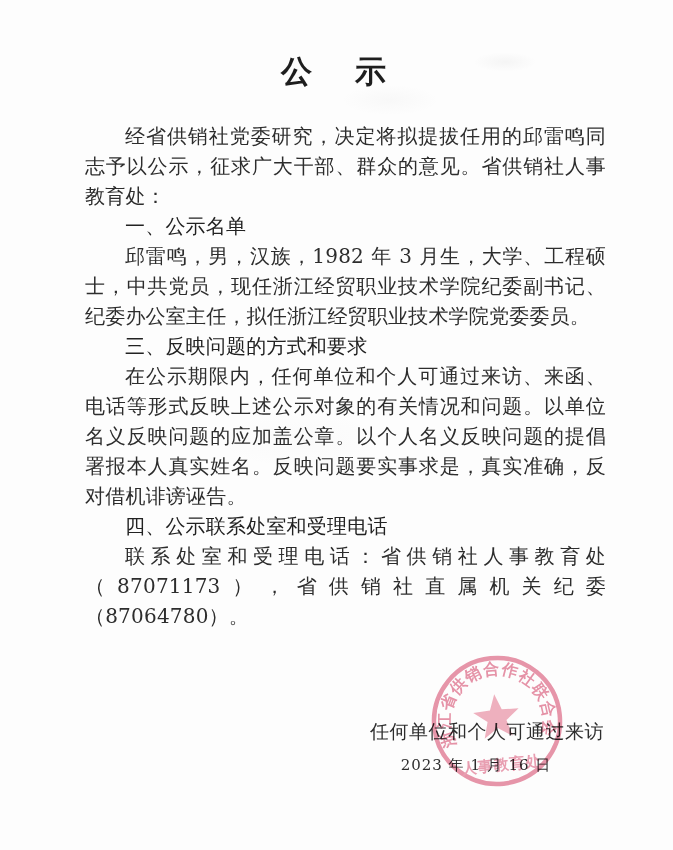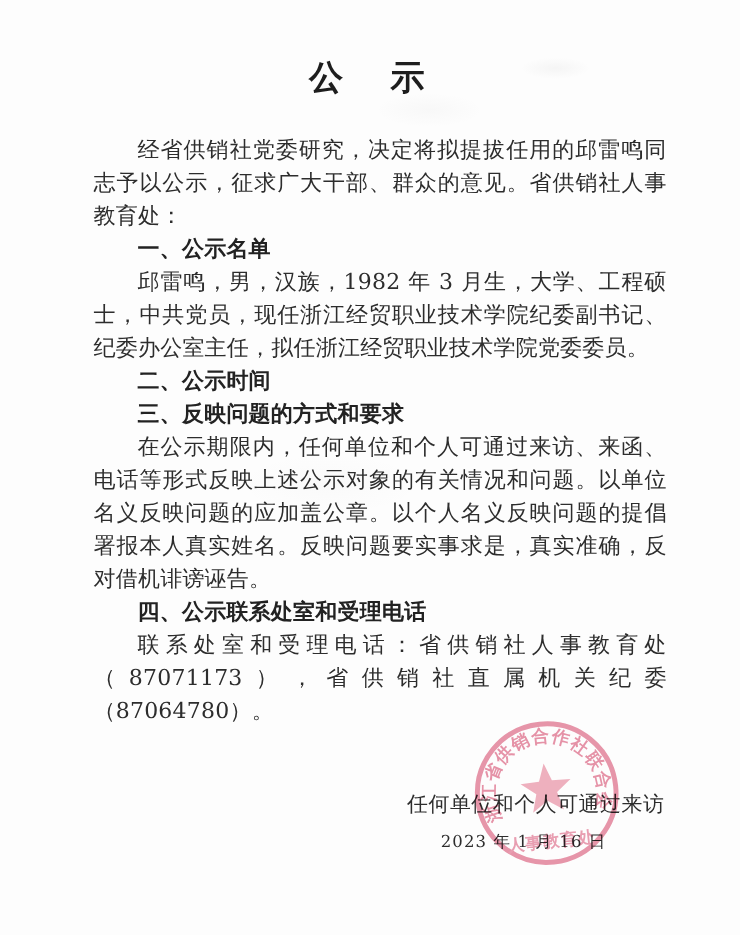--- a/index.html
+++ b/index.html
@@ -44,21 +44,21 @@
     letter-spacing: 0.2px;
   }
   .doc-body p {
     margin: 0;
     text-indent: 2em;
   }
   .sec-heading {
     margin: 0;
     text-indent: 2em;
     font-family: "DejaVu Sans", "Liberation Sans", sans-serif;
-    font-weight: bold;
+    font-weight: normal;
     color: #222222;
   }
   .sign-block {
     position: absolute;
     top: 719px;
     left: 370px;
     width: 212px;
     text-align: center;
     z-index: 2;
   }
@@ -96,21 +96,20 @@
 <body>
 
 <div class="page">
 
   <div class="doc-title">公　示</div>
 
   <div class="doc-body">
     <p>经省供销社党委研究，决定将拟提拔任用的邱雷鸣同志予以公示，征求广大干部、群众的意见。省供销社人事教育处：</p>
     <p class="sec-heading">一、公示名单</p>
     <p>邱雷鸣，男，汉族，1982 年 3 月生，大学、工程硕士，中共党员，现任浙江经贸职业技术学院纪委副书记、纪委办公室主任，拟任浙江经贸职业技术学院党委委员。</p>
-    <p class="sec-heading">二、公示时间</p>
     <p class="sec-heading">三、反映问题的方式和要求</p>
     <p>在公示期限内，任何单位和个人可通过来访、来函、电话等形式反映上述公示对象的有关情况和问题。以单位名义反映问题的应加盖公章。以个人名义反映问题的提倡署报本人真实姓名。反映问题要实事求是，真实准确，反对借机诽谤诬告。</p>
     <p class="sec-heading">四、公示联系处室和受理电话</p>
     <p>联系处室和受理电话：省供销社人事教育处（87071173），省供销社直属机关纪委（87064780）。</p>
   </div>
 
   <div class="sign-block">
     <div class="sign-name">任何单位和个人可通过来访</div>
     <div class="sign-date">2023 年 1 月 16 日</div>
   </div>

